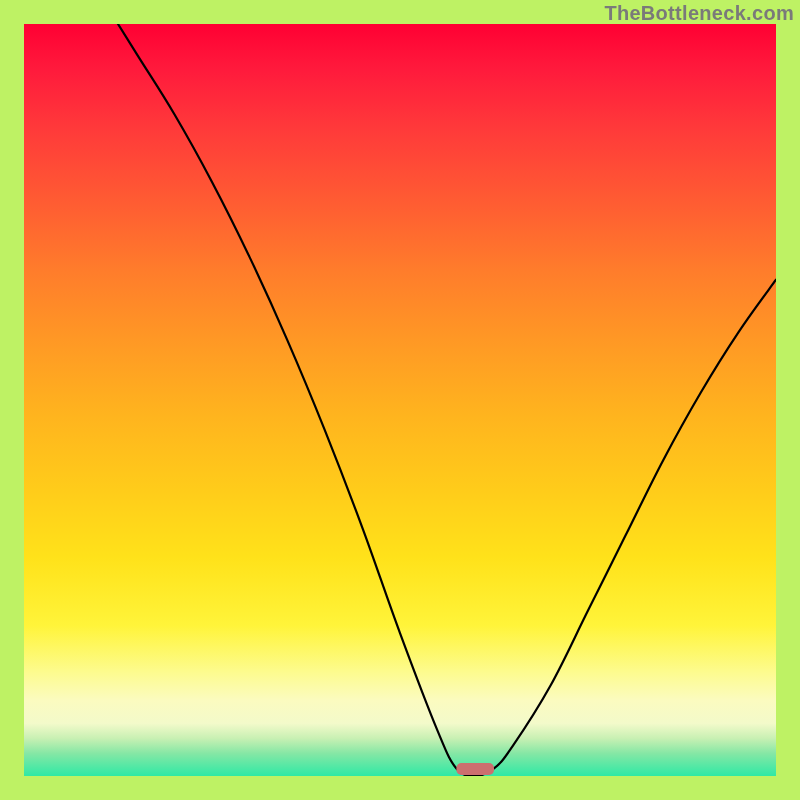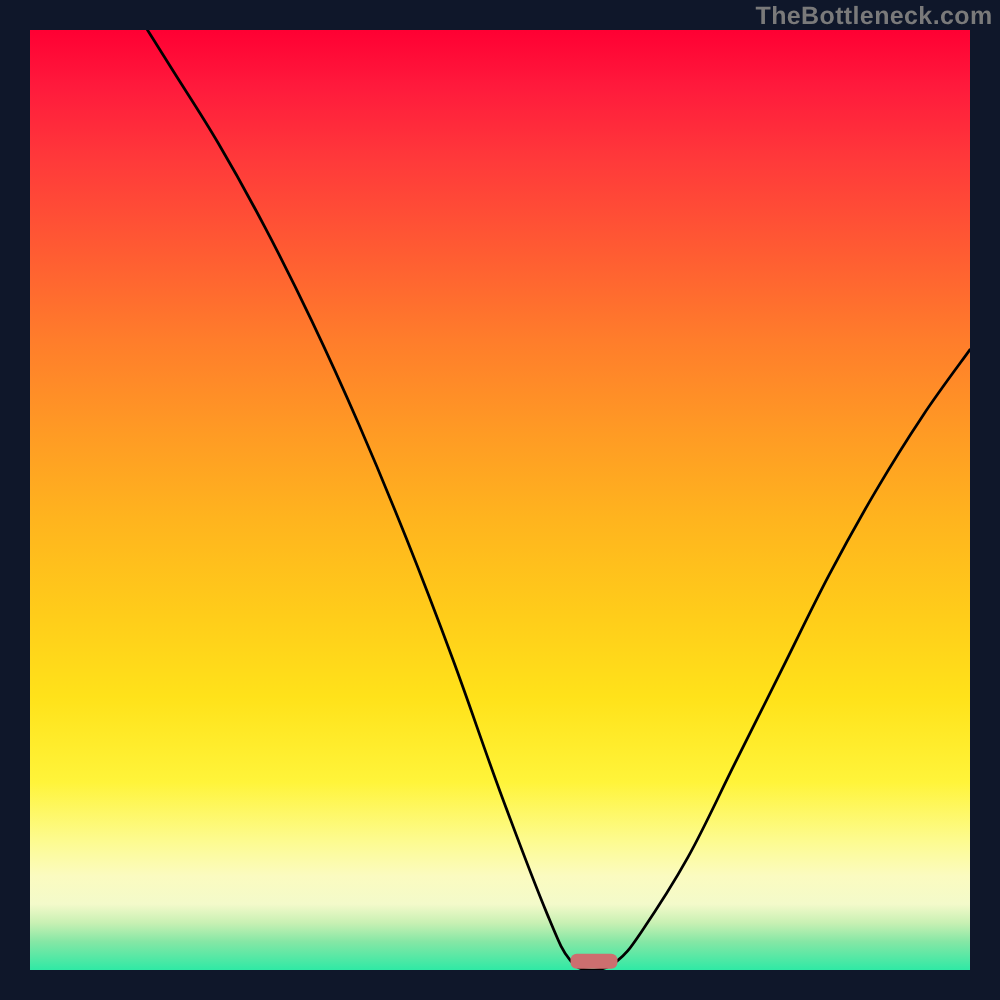--- a/index.html
+++ b/index.html
@@ -9,21 +9,21 @@
     height: 800px;
     background: #000;
     overflow: hidden;
   }
   .frame {
     position: absolute;
     left: 0;
     top: 0;
     width: 800px;
     height: 800px;
-    background: #0f172a;
+    background: #bef264;
   }
   .plot-area {
     position: absolute;
     left: 24px;
     top: 24px;
     width: 752px;
     height: 752px;
     overflow: hidden;
   }
 

